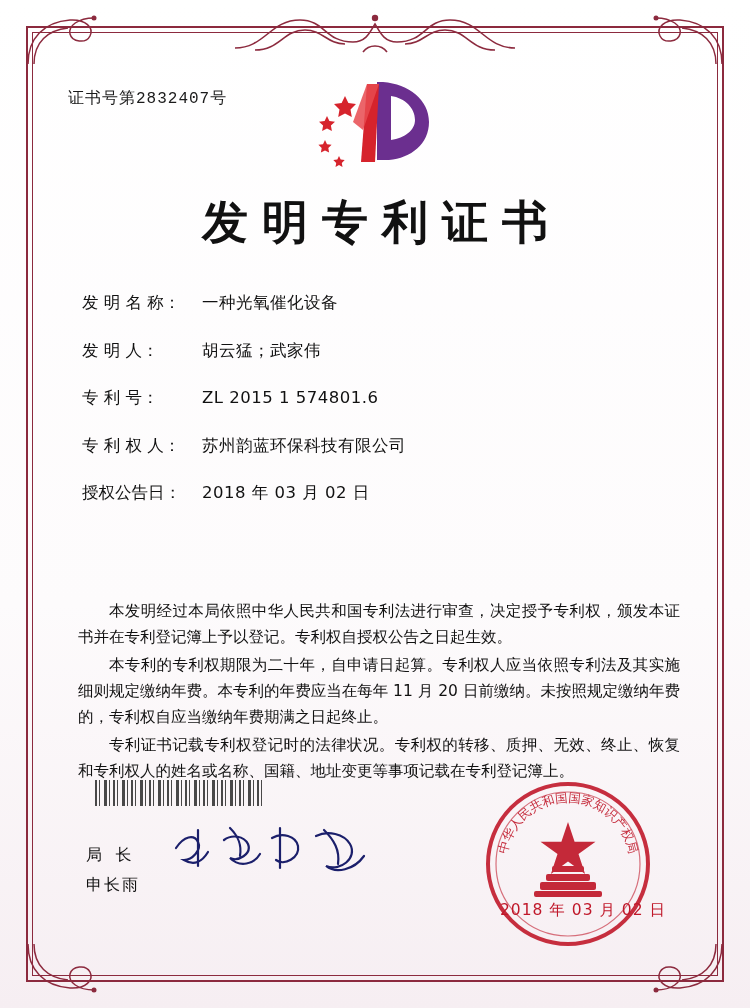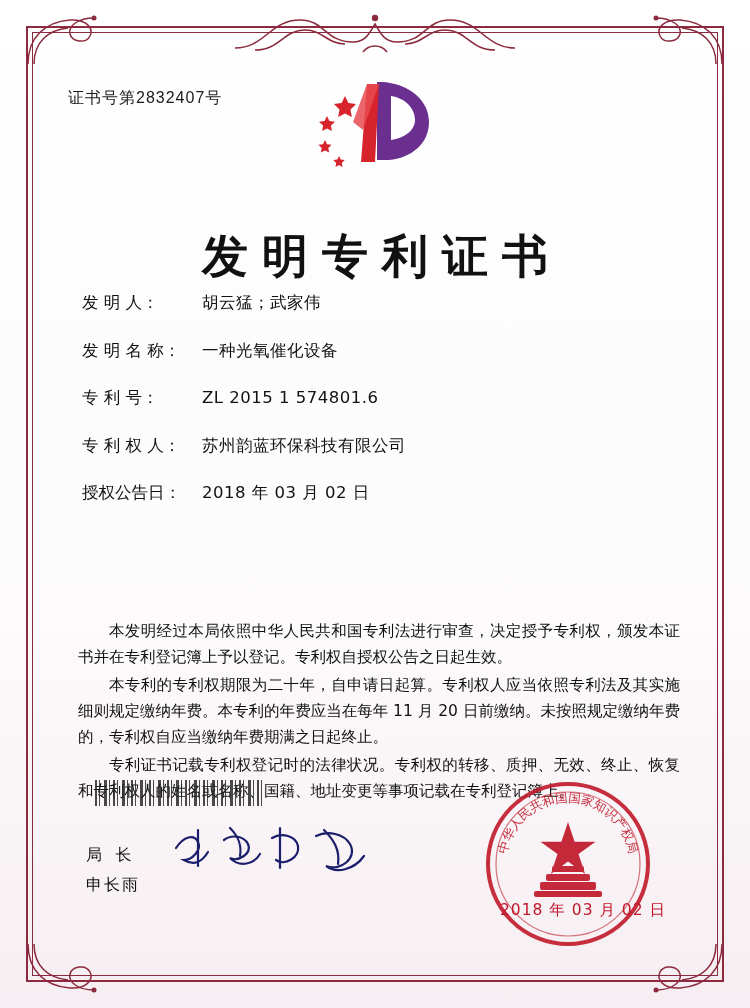--- a/index.html
+++ b/index.html
@@ -64,21 +64,21 @@
   .top-flourish svg { display:block; width:100%; height:100%; }
 
   
   .cert-number {
     position: absolute;
     left: 68px;
     top: 88px;
     font-size: 16px;
     color: #1a1a1a;
     letter-spacing: 1px;
-    font-family: Liberation Sans, sans-serif;
+    font-family: Liberation Mono, monospace;
   }
 
   .logo {
     position: absolute;
     left: 50%;
     top: 78px;
     transform: translateX(-50%);
     width: 140px;
     height: 92px;
   }
@@ -89,21 +89,20 @@
     left: 0;
     right: 0;
     top: 192px;
     text-align: center;
     font-size: 46px;
     font-weight: bold;
     letter-spacing: 14px;
     color: #111;
     font-family: "DejaVu Sans", sans-serif;
     text-indent: 14px;
-    margin-top: 34px;
   }
 
   
   .stamp-top {
     position: absolute;
     right: 68px;
     top: 60px;
     width: 104px;
     height: 104px;
   }
@@ -139,21 +138,20 @@
   .paragraphs {
     position: absolute;
     left: 78px;
     right: 70px;
     top: 598px;
     font-size: 15.5px;
     line-height: 26px;
     color: #111;
     font-family: "DejaVu Sans", sans-serif;
     text-align: justify;
-    margin-top: 20px;
   }
   .paragraphs p {
     margin: 0 0 2px 0;
     text-indent: 31px;
   }
 
   
   .barcode {
     position: absolute;
     left: 95px;
@@ -286,26 +284,26 @@
         <polygon points="34,78 35.7,81.6 39.7,82.1 36.8,84.9 37.5,88.9 34,87 30.5,88.9 31.2,84.9 28.3,82.1 32.3,81.6"></polygon>
       </g>
     </svg>
   </div>
 
   <div class="title">发明专利证书</div>
 
 
   <div class="fields">
     <div class="field-row">
+      <span class="field-label">发 明 名 称：</span>
+      <span class="field-value">一种光氧催化设备</span>
+    </div>
+    <div class="field-row">
       <span class="field-label">发 明 人：</span>
       <span class="field-value">胡云猛；武家伟</span>
-    </div>
-    <div class="field-row">
-      <span class="field-label">发 明 名 称：</span>
-      <span class="field-value">一种光氧催化设备</span>
     </div>
     <div class="field-row">
       <span class="field-label">专 利 号：</span>
       <span class="field-value">ZL 2015 1 574801.6</span>
     </div>
     <div class="field-row">
       <span class="field-label">专 利 权 人：</span>
       <span class="field-value">苏州韵蓝环保科技有限公司</span>
     </div>
     <div class="field-row">

